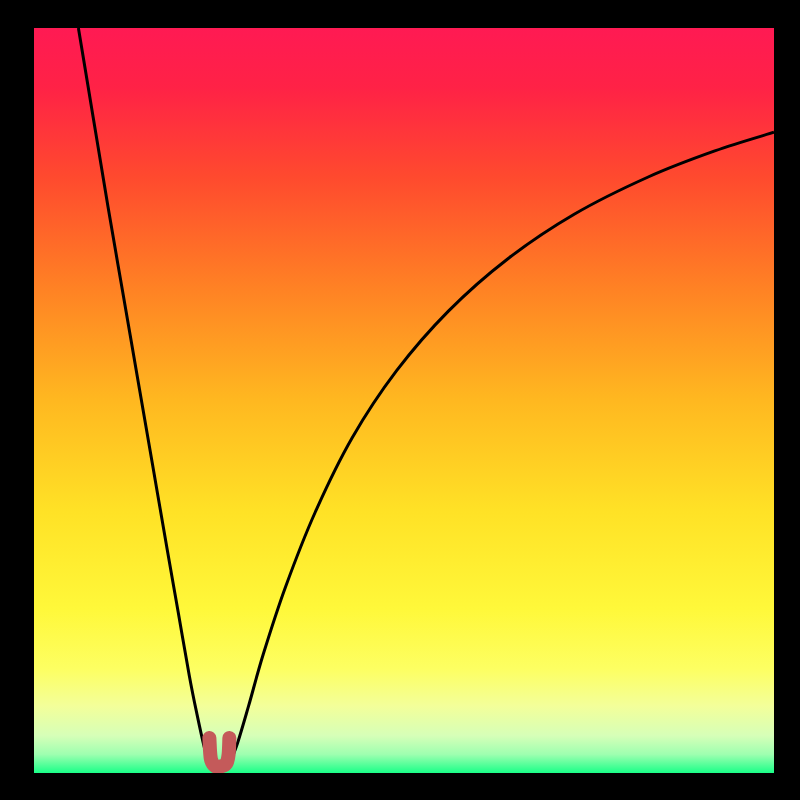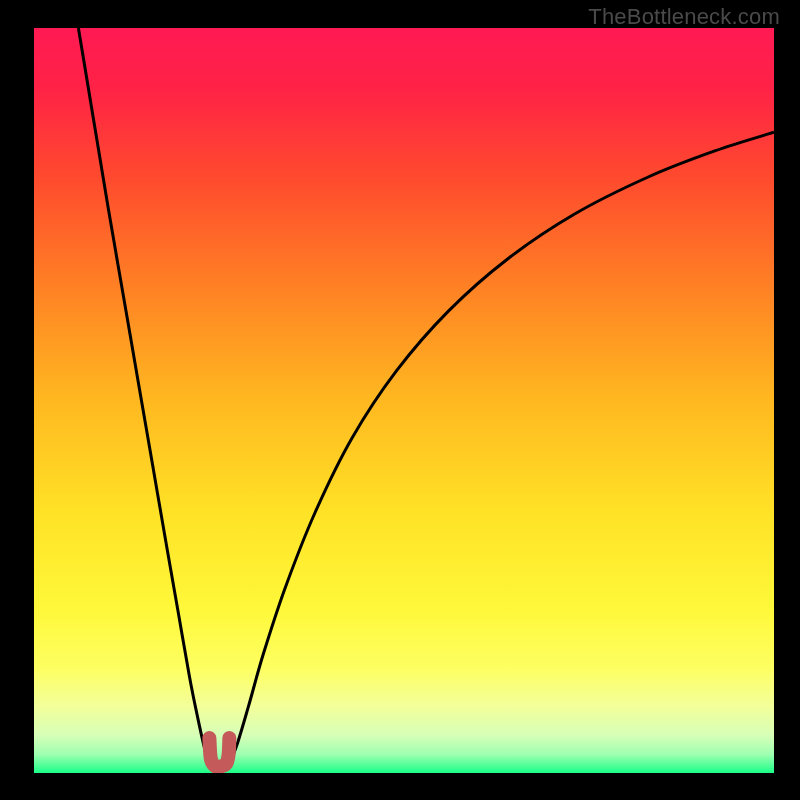--- a/index.html
+++ b/index.html
@@ -65,14 +65,13 @@
           </linearGradient>
         </defs>
         <rect x="0" y="0" width="100" height="100" fill="url(#bg-grad)"></rect>
       </svg>
     <svg class="curve-svg" preserveAspectRatio="none" viewBox="0 0 740 745">
         <path d="M 44.40 0.00 C 46.87 14.90, 54.27 59.60, 59.20 89.40 C 64.13 119.20, 69.07 149.62, 74.00 178.80 C 78.93 207.98, 83.87 235.92, 88.80 264.47 C 93.73 293.03, 98.67 321.59, 103.60 350.15 C 108.53 378.71, 113.47 407.27, 118.40 435.82 C 123.33 464.38, 128.88 496.67, 133.20 521.50 C 137.52 546.33, 140.60 563.72, 144.30 584.83 C 148.00 605.93, 152.32 631.39, 155.40 648.15 C 158.48 664.91, 160.33 673.60, 162.80 685.40 C 165.27 697.20, 168.10 710.48, 170.20 718.92 C 172.30 727.37, 174.52 733.20, 175.38 736.06" fill="none" stroke="#000000" stroke-width="3" stroke-linejoin="round"></path>
         <path d="M 195.36 736.06 C 196.72 732.58, 200.29 724.88, 203.50 715.20 C 206.71 705.52, 210.28 692.85, 214.60 677.95 C 218.92 663.05, 223.23 645.67, 229.40 625.80 C 235.57 605.93, 242.97 582.34, 251.60 558.75 C 260.23 535.16, 270.10 509.08, 281.20 484.25 C 292.30 459.42, 304.63 433.34, 318.20 409.75 C 331.77 386.16, 346.57 363.81, 362.60 342.70 C 378.63 321.59, 395.90 301.73, 414.40 283.10 C 432.90 264.48, 452.63 247.09, 473.60 230.95 C 494.57 214.81, 516.77 199.91, 540.20 186.25 C 563.63 172.59, 590.77 159.55, 614.20 149.00 C 637.63 138.45, 659.83 130.38, 680.80 122.93 C 701.77 115.48, 730.13 107.40, 740.00 104.30" fill="none" stroke="#000000" stroke-width="3" stroke-linejoin="round"></path>
         <path d="M 175.38 709.99 C 175.63 713.46, 175.87 726.13, 176.86 730.85 C 177.85 735.56, 179.57 737.05, 181.30 738.29 C 183.03 739.54, 185.37 738.79, 187.22 738.29 C 189.07 737.80, 191.17 737.30, 192.40 735.32 C 193.63 733.33, 194.13 730.60, 194.62 726.38 C 195.11 722.15, 195.24 712.72, 195.36 709.99" fill="none" stroke="#c45a5a" stroke-width="14" stroke-linejoin="round" stroke-linecap="round"></path>
       </svg>
   </div>
-  <div class="watermark" style="right: 20px; top: 4px;">TheBottleneck.com</div>
 </div>
 
 </body></html>

